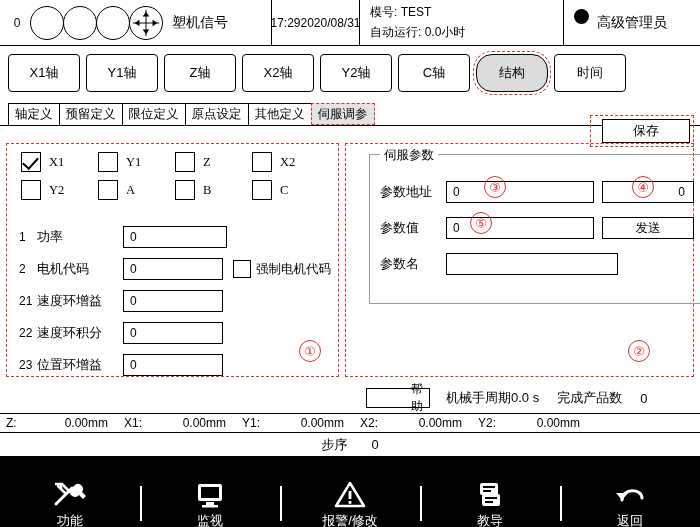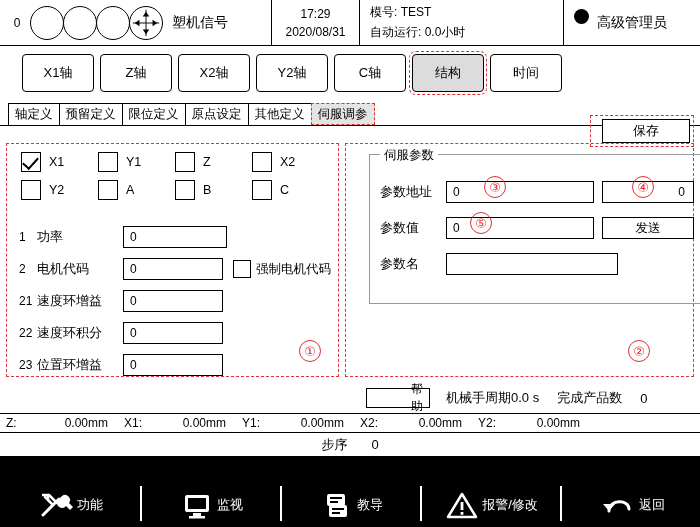--- a/index.html
+++ b/index.html
@@ -33,48 +33,48 @@
     width: 34px; height: 34px; border: 1px solid #000; border-radius: 50%;
     margin-right: -1px; background: #fff;
   }
   .circ.crosshair { position: relative; }
   .circ.crosshair .arrows {
     position: absolute; left: 0; top: 0; width: 100%; height: 100%;
   }
   .hdr-title { margin-left: 10px; font-size: 14px; }
   .hdr-time {
     width: 88px; border-right: 1px solid #000;
-    display: flex; flex-direction: column; align-items: center; justify-content: center;
+    display: flex; flex-direction: row; align-items: center; justify-content: center;
     font-size: 12px; line-height: 1.5;
   }
   .hdr-mid {
     flex: 1; border-right: 1px solid #000;
     display: flex; flex-direction: column; justify-content: center; padding-left: 10px;
     line-height: 1.6;
   }
   .hdr-right {
     width: 136px; display: flex; align-items: center; justify-content: center;
     position: relative; font-size: 14px;
   }
   .led {
     width: 15px; height: 15px; border-radius: 50%; background: #000;
     position: absolute; left: 10px; top: 9px;
   }
 
   
   .tabrow1 {
     position: absolute; left: 0; top: 47px; width: 700px; height: 51px;
-    display: flex; align-items: center; padding: 0 22px; gap: 6px;
+    display: flex; align-items: center; padding: 0 8px; gap: 6px;
   }
   .tab1 {
     width: 72px; height: 38px; border: 1px solid #000; border-radius: 4px;
     background: #fff; display: flex; align-items: center; justify-content: center;
     font-size: 13px;
   }
-  .tab1.active { background: #dcdcdc; }
+  .tab1.active { background: #dcdcdc; border-radius: 16px; }
   .tab1.sel-outline {
     outline: 1.5px dashed #e03030; outline-offset: 2px;
   }
 
   
   .tabrow2 {
     position: absolute; left: 0; top: 99px; width: 700px; height: 26px;
     display: flex; align-items: flex-end; padding-left: 8px;
   }
   .tab2 {
@@ -100,21 +100,21 @@
 
   
   .left-panel {
     position: absolute; left: 6px; top: 143px; width: 333px; height: 234px;
     border: 1.5px dashed #e03030;
   }
   .chk-grid {
     position: absolute; left: 14px; top: 8px; width: 310px;
   }
   .chk-row { display: flex; margin-bottom: 8px; }
-  .chk-cell { width: 77px; display: flex; align-items: center; }
+  .chk-cell { width: 77px; display: flex; align-items: center; font-family: Liberation Serif, serif; }
   .chk {
     width: 20px; height: 20px; border: 1px solid #000; background: #fff;
     margin-right: 8px; position: relative;
   }
   .chk.checked::after {
     content: ""; position: absolute; left: 4px; top: 1px; width: 7px; height: 13px;
     border: solid #000; border-width: 0 2.2px 2.2px 0; transform: rotate(42deg);
   }
   .chk-label { font-size: 12.5px; }
 
@@ -195,21 +195,21 @@
     display: flex; align-items: center; justify-content: center; font-size: 13px;
   }
   .step-bar .sv { margin-left: 24px; }
 
   
   .toolbar {
     position: absolute; left: 0; top: 456px; width: 700px; height: 71px;
     background: #000; display: flex;
   }
   .tb-item {
-    flex: 1; position: relative; display: flex; flex-direction: row;
+    flex: 1; position: relative; display: flex; flex-direction: column;
     align-items: center; justify-content: center; color: #fff; margin-top: 24px;
   }
   .tb-item + .tb-item::before {
     content: ""; position: absolute; left: 0; top: 6px; bottom: 6px;
     width: 2px; background: #fff;
   }
   .tb-label { font-size: 13px; margin-top: 2px; }
   .tb-icon { height: 34px; display: flex; align-items: flex-end; }
 </style>
 </head>
@@ -254,20 +254,21 @@
     </div>
 
     <div class="hdr-right">
       <div class="led"></div>
       <span>高级管理员</span>
     </div>
   </div>
 
   <div class="tabrow1">
     <div class="tab1">X1轴</div>
+    <div class="tab1">Y1轴</div>
     <div class="tab1">Z轴</div>
     <div class="tab1">X2轴</div>
     <div class="tab1">Y2轴</div>
     <div class="tab1">C轴</div>
     <div class="tab1 active sel-outline">结构</div>
     <div class="tab1">时间</div>
   </div>
 
   <div class="tabrow2">
     <div class="tab2">轴定义</div>
@@ -448,49 +449,49 @@
     <div class="tb-item">
       <div class="tb-icon">
         <svg width="40" height="32" viewBox="0 0 40 32">
           <rect x="8" y="6" width="24" height="17" rx="2" fill="#fff"></rect>
           <rect x="11" y="9" width="18" height="11" fill="#000"></rect>
           <rect x="16" y="24" width="8" height="3" fill="#fff"></rect>
           <rect x="12" y="27" width="16" height="2.5" fill="#fff"></rect>
         </svg>
       </div>
       <div class="tb-label">监视</div>
+    </div>
+
+    <div class="tb-item">
+      <div class="tb-icon">
+        <svg width="40" height="32" viewBox="0 0 40 32">
+          <path d="M20 5 L34 28 L6 28 Z" fill="none" stroke="#fff" stroke-width="2.5" stroke-linejoin="round"></path>
+          <rect x="18.6" y="13" width="2.8" height="8" fill="#fff"></rect>
+          <rect x="18.6" y="23" width="2.8" height="2.8" fill="#fff"></rect>
+        </svg>
+      </div>
+      <div class="tb-label">报警/修改</div>
     </div>
 
     <div class="tb-item">
       <div class="tb-icon">
         <svg width="40" height="32" viewBox="0 0 40 32">
           <rect x="10" y="5" width="18" height="12" rx="2" fill="#fff"></rect>
           <rect x="13" y="8" width="12" height="2" fill="#000"></rect>
           <rect x="13" y="12" width="8" height="2" fill="#000"></rect>
           <rect x="12" y="16" width="18" height="12" rx="2" fill="#fff"></rect>
           <rect x="15" y="19" width="12" height="2" fill="#000"></rect>
           <rect x="15" y="23" width="8" height="2" fill="#000"></rect>
         </svg>
       </div>
       <div class="tb-label">教导</div>
     </div>
 
     <div class="tb-item">
       <div class="tb-icon">
-        <svg width="40" height="32" viewBox="0 0 40 32">
-          <path d="M20 5 L34 28 L6 28 Z" fill="none" stroke="#fff" stroke-width="2.5" stroke-linejoin="round"></path>
-          <rect x="18.6" y="13" width="2.8" height="8" fill="#fff"></rect>
-          <rect x="18.6" y="23" width="2.8" height="2.8" fill="#fff"></rect>
-        </svg>
-      </div>
-      <div class="tb-label">报警/修改</div>
-    </div>
-
-    <div class="tb-item">
-      <div class="tb-icon">
         <svg width="44" height="32" viewBox="0 0 44 32">
           <path d="M14 22 C14 10, 34 10, 34 20" stroke="#fff" stroke-width="3" fill="none" stroke-linecap="round"></path>
           <path d="M14 22 l-6 -7 l12 0 z" fill="#fff"></path>
         </svg>
       </div>
       <div class="tb-label">返回</div>
     </div>
 
   </div>
 

